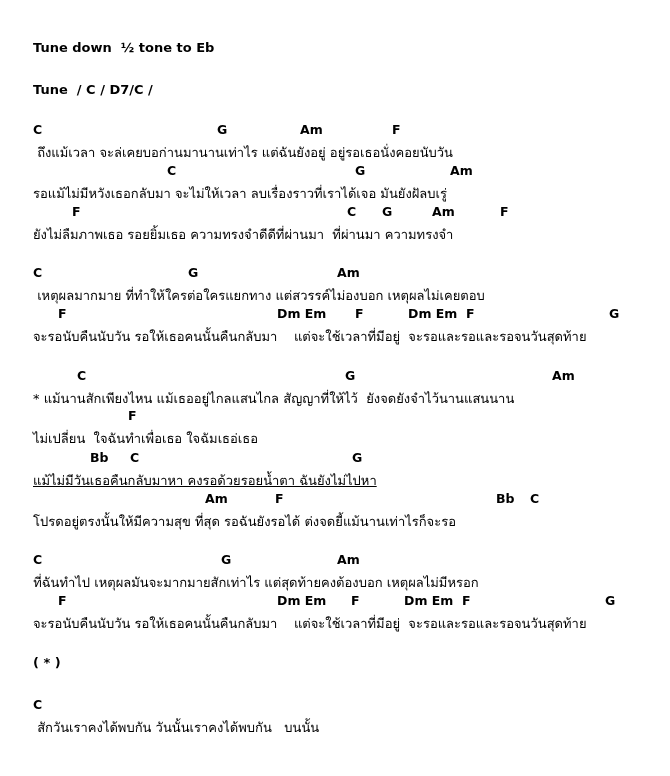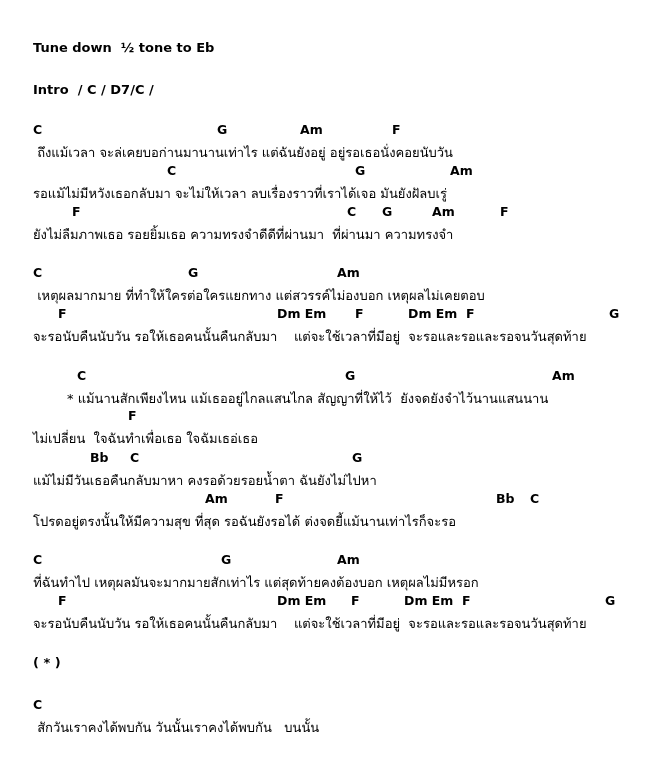--- a/index.html
+++ b/index.html
@@ -8,21 +8,21 @@
     .line { position: absolute; left: 0; white-space: pre; }
     .hdr { font-weight: bold; font-size: 13px; left: 33px; }
     .chord { position: absolute; font-weight: bold; font-size: 12.5px; white-space: pre; }
     .lyric { position: absolute; font-size: 13px; white-space: pre; }
   </style>
 </head>
 <body>
 
 <div>
   <div class="line hdr" style="top:40px">Tune down  ½ tone to Eb</div>
-  <div class="line hdr" style="top:82px">Intro  / C / D7/C /</div>
+  <div class="line hdr" style="top:82px">Tune  / C / D7/C /</div>
 
   <div>
     <div class="row">
         <span class="chord" style="left: 33px; top: 122px;">C</span>
         <span class="chord" style="left: 217px; top: 122px;">G</span>
         <span class="chord" style="left: 300px; top: 122px;">Am</span>
         <span class="chord" style="left: 392px; top: 122px;">F</span>
         <span class="lyric" style="left: 33px; top: 142px;"> ถึงแม้เวลา จะล่เคยบอก่านมานานเท่าไร แต่ฉันยังอยู่ อยู่รอเธอนั่งคอยนับวัน</span>
       </div>
     <div class="row">
@@ -57,31 +57,31 @@
         <span class="chord" style="left: 609px; top: 306px;">G</span>
         <span class="lyric" style="left: 33px; top: 326px;">จะรอนับคืนนับวัน รอให้เธอคนนั้นคืนกลับมา    แต่จะใช้เวลาที่มีอยู่  จะรอและรอและรอจนวันสุดท้าย</span>
       </div>
   </div>
 
   <div>
     <div class="row">
         <span class="chord" style="left: 77px; top: 368px;">C</span>
         <span class="chord" style="left: 345px; top: 368px;">G</span>
         <span class="chord" style="left: 552px; top: 368px;">Am</span>
-        <span class="lyric" style="left: 33px; top: 388px; margin-left: 34px;">* แม้นานสักเพียงไหน แม้เธออยู่ไกลแสนไกล สัญญาที่ให้ไว้  ยังจดยังจำไว้นานแสนนาน</span>
+        <span class="lyric" style="left: 33px; top: 388px;">* แม้นานสักเพียงไหน แม้เธออยู่ไกลแสนไกล สัญญาที่ให้ไว้  ยังจดยังจำไว้นานแสนนาน</span>
       </div>
     <div class="row">
         <span class="chord" style="left: 128px; top: 408px;">F</span>
         <span class="lyric" style="left: 33px; top: 428px;">ไม่เปลี่ยน  ใจฉันทำเพื่อเธอ ใจฉัมเธอ่เธอ</span>
       </div>
     <div class="row">
         <span class="chord" style="left: 90px; top: 450px;">Bb</span>
         <span class="chord" style="left: 130px; top: 450px;">C</span>
         <span class="chord" style="left: 352px; top: 450px;">G</span>
-        <span class="lyric" style="left: 33px; top: 470px;">แม้ไม่มีวันเธอคืนกลับมาหา คงรอด้วยรอยน้ำตา ฉันยังไม่ไปหา</span>
+        <span class="lyric" style="left: 33px; top: 470px; text-decoration: underline;">แม้ไม่มีวันเธอคืนกลับมาหา คงรอด้วยรอยน้ำตา ฉันยังไม่ไปหา</span>
       </div>
     <div class="row">
         <span class="chord" style="left: 205px; top: 491px;">Am</span>
         <span class="chord" style="left: 275px; top: 491px;">F</span>
         <span class="chord" style="left: 496px; top: 491px;">Bb</span>
         <span class="chord" style="left: 530px; top: 491px;">C</span>
         <span class="lyric" style="left: 33px; top: 511px;">โปรดอยู่ตรงนั้นให้มีความสุข ที่สุด รอฉันยังรอได้ ต่งจดยี้แม้นานเท่าไรก็จะรอ</span>
       </div>
   </div>
 

